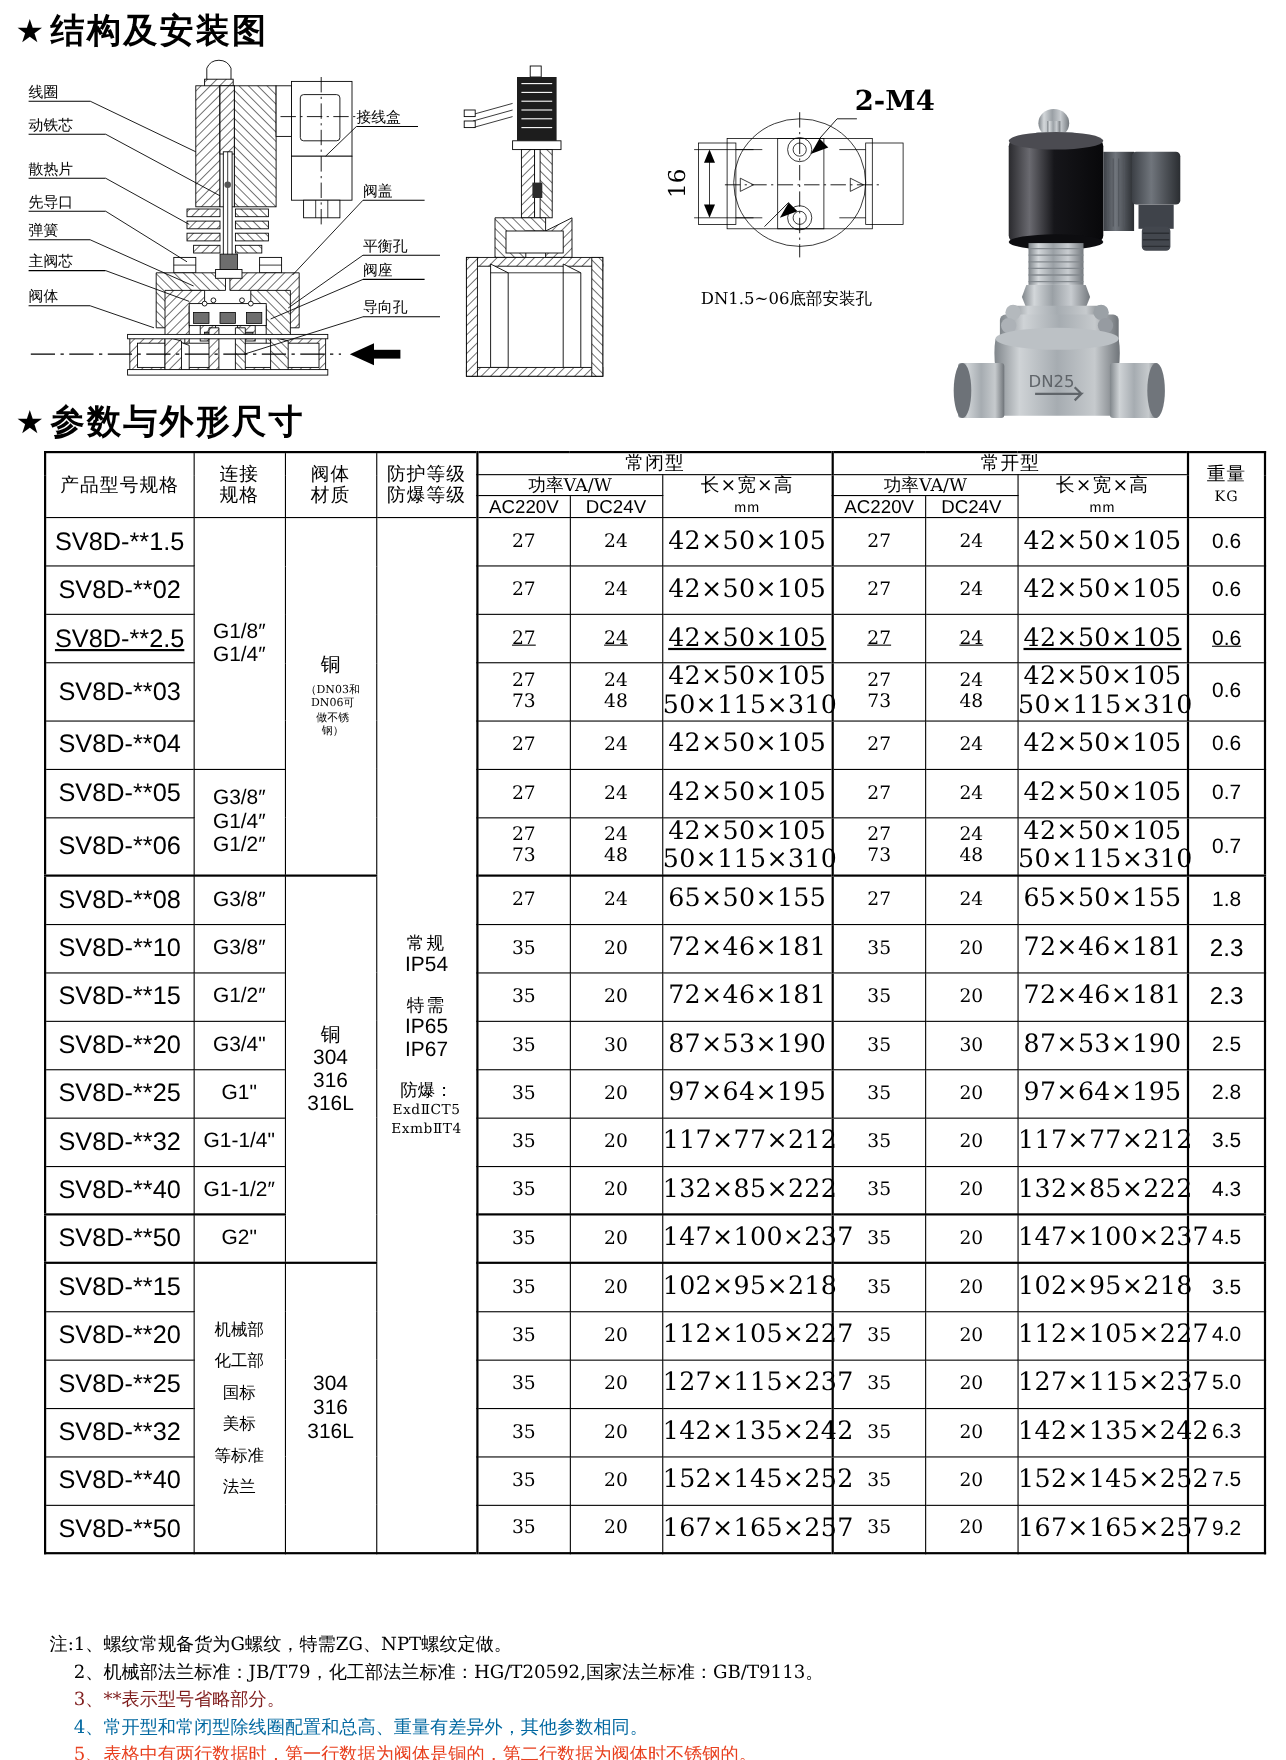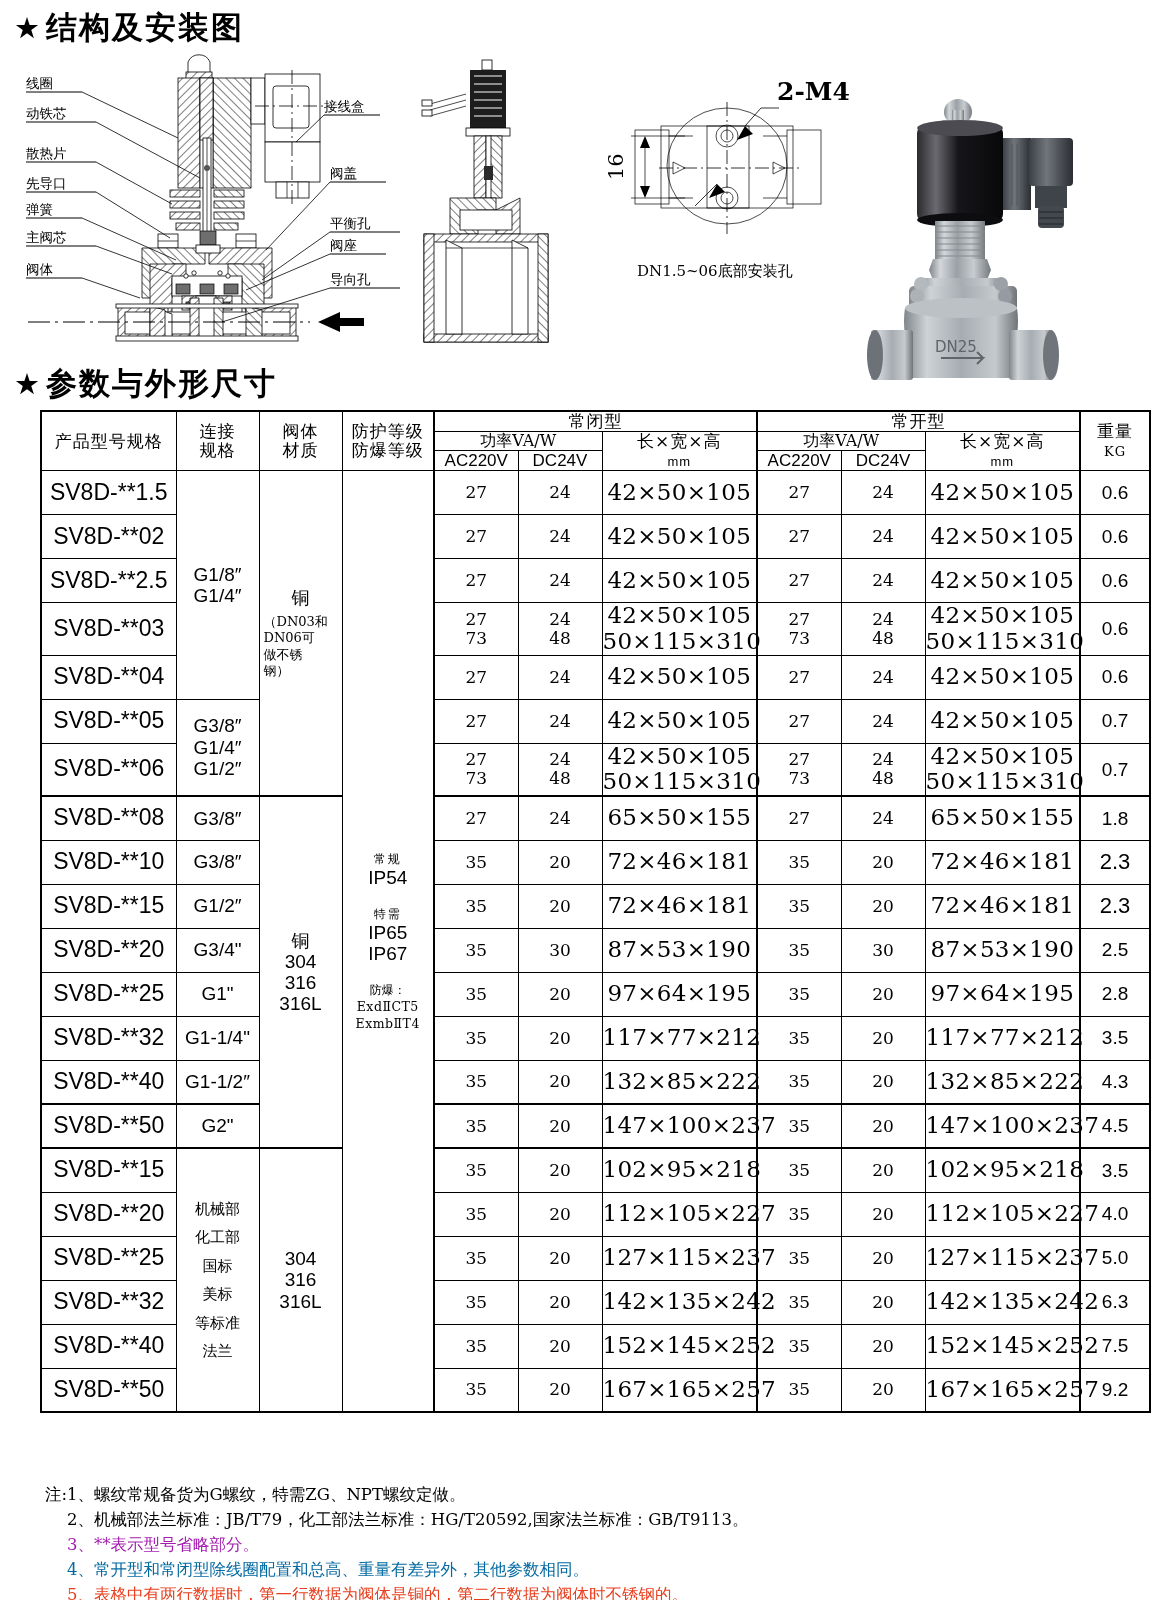--- a/index.html
+++ b/index.html
@@ -54,25 +54,25 @@
 
   th.h-cn{font-family:"DejaVu Serif","Liberation Serif",serif;font-size:17px;letter-spacing:1px;}
   th.h-sans{font-family:"Liberation Sans","DejaVu Sans",sans-serif;font-size:17px;}
   th.h-mix{font-family:"DejaVu Serif","Liberation Serif",serif;font-size:16px;}
   .h-sub{font-size:13px;}
 
   td.model{font-family:"Liberation Sans","DejaVu Sans",sans-serif;font-size:23px;}
   td.conn{font-family:"Liberation Sans","DejaVu Sans",sans-serif;font-size:19px;line-height:1.45;}
   td.mat{font-family:"Liberation Sans","DejaVu Sans",sans-serif;font-size:19px;line-height:1.3;}
   td.mat .cn{font-family:"DejaVu Serif","Liberation Serif",serif;font-size:18px;}
-  td.mat .note{font-family:"DejaVu Serif","Liberation Serif",serif;font-size:13px;line-height:1.25;display:block;margin-top:6px;text-align:left;padding-left:4px;}
+  td.mat .note{font-family:"DejaVu Serif","Liberation Serif",serif;font-size:10px;line-height:1.25;display:block;margin-top:6px;text-align:center;padding-left:4px;}
   td.conn .cnflange{font-family:"DejaVu Serif","Liberation Serif",serif;font-size:15px;line-height:1.9;}
   td.prot{font-size:15px;line-height:1.35;}
   td.prot .big{font-family:"Liberation Sans","DejaVu Sans",sans-serif;font-size:19px;}
-  td.prot .cn{font-family:"DejaVu Serif","Liberation Serif",serif;font-size:12px;letter-spacing:2px;}
+  td.prot .cn{font-family:"DejaVu Serif","Liberation Serif",serif;font-size:16px;letter-spacing:2px;}
   td.prot .ex{font-family:"DejaVu Serif","Liberation Serif",serif;font-size:12.5px;letter-spacing:.5px;}
   td.num{font-size:17px;}
   td.dim{font-size:23px;letter-spacing:.3px;}
   td.kg{font-family:"Liberation Sans","DejaVu Sans",sans-serif;font-size:19px;font-weight:bold;}
   td.kg.big{font-size:22px;}
   .two-line span{display:block;}
 
   
   #notes{
     position:absolute;left:45px;top:1482px;width:1110px;
@@ -468,21 +468,21 @@
       <tr style="height: 44px;">
         <td class="model">SV8D-**02</td>
         <td class="num">27</td>
         <td class="num">24</td>
         <td class="dim hv-r">42×50×105</td>
         <td class="num">27</td>
         <td class="num">24</td>
         <td class="dim hv-r">42×50×105</td>
         <td class="kg">0.6</td>
       </tr>
-      <tr style="height: 44px;">
+      <tr style="height: 44px; text-decoration: underline;">
         <td class="model">SV8D-**2.5</td>
         <td class="num">27</td>
         <td class="num">24</td>
         <td class="dim hv-r">42×50×105</td>
         <td class="num">27</td>
         <td class="num">24</td>
         <td class="dim hv-r">42×50×105</td>
         <td class="kg">0.6</td>
       </tr>
       <tr style="height: 48px; margin-left: 29px;">
@@ -676,16 +676,16 @@
         <td class="num">20</td>
         <td class="dim hv-r">167×165×257</td>
         <td class="kg">9.2</td>
       </tr>
     </tbody>
 </table>
 
 <div id="notes">
     <div class="nrow" style="color: rgb(0, 0, 0);"><span>注:</span><span class="idx">1、</span><span>螺纹常规备货为G螺纹，特需ZG、NPT螺纹定做。</span></div>
     <div class="nrow" style="color: rgb(0, 0, 0);"><span style="display:inline-block;width:22px"></span><span class="idx">2、</span><span>机械部法兰标准：JB/T79，化工部法兰标准：HG/T20592,国家法兰标准：GB/T9113。</span></div>
-    <div class="nrow" style="color: #a21caf;"><span style="display:inline-block;width:22px"></span><span class="idx">3、</span><span>**表示型号省略部分。</span></div>
+    <div class="nrow" style="color: #7f1d1d;"><span style="display:inline-block;width:22px"></span><span class="idx">3、</span><span>**表示型号省略部分。</span></div>
     <div class="nrow" style="color: #0369a1;"><span style="display:inline-block;width:22px"></span><span class="idx">4、</span><span>常开型和常闭型除线圈配置和总高、重量有差异外，其他参数相同。</span></div>
     <div class="nrow" style="color: rgb(232, 64, 31);"><span style="display:inline-block;width:22px"></span><span class="idx">5、</span><span>表格中有两行数据时，第一行数据为阀体是铜的，第二行数据为阀体时不锈钢的。</span></div>
   </div>
 
 </body></html>

